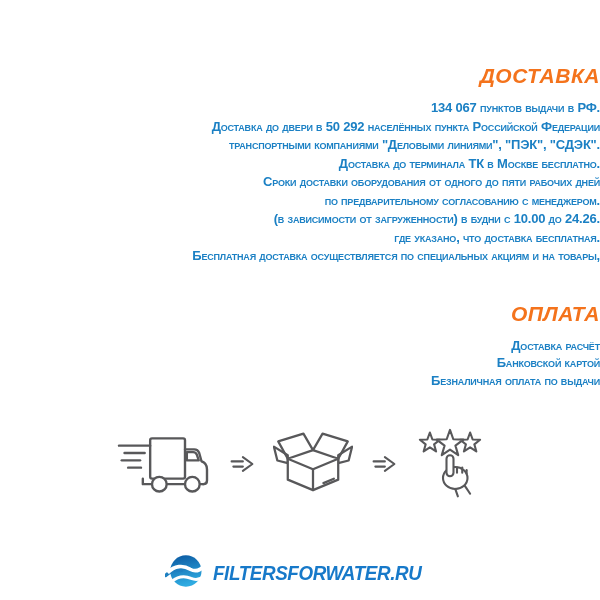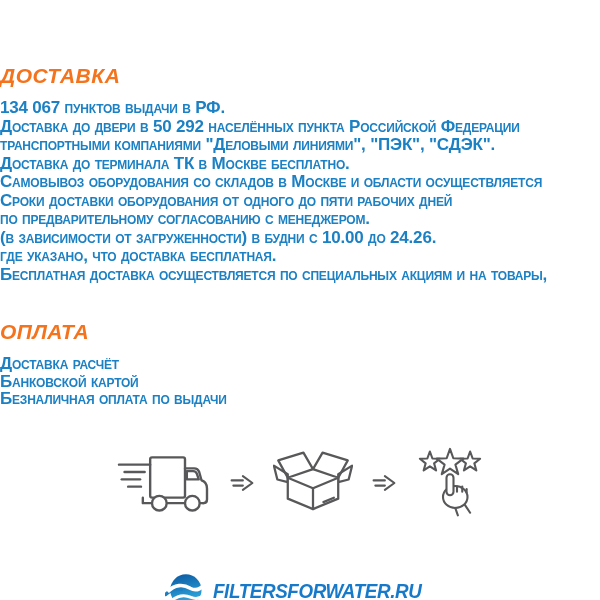--- a/index.html
+++ b/index.html
@@ -3,37 +3,37 @@
 <meta charset="utf-8">
 <style>
   html,body{margin:0;padding:0;background:#fff;}
   .page{
     position:relative;
     width:600px;height:600px;
     margin:0 auto;
     background:#fff;
     overflow:hidden;
     font-family:"Liberation Sans","DejaVu Sans",sans-serif;
-    text-align:left;
+    text-align:right;
   }
   .section-title{
     margin:0;
     font-size:21px;
     font-weight:bold;
     font-style:italic;
     letter-spacing:.5px;
     color:#f4731c;
   }
   .title-delivery{padding-top:64px;}
   .title-payment{margin-top:36px;}
   .text-block{margin-top:11px;}
   .text-line{
     font-variant:small-caps;
     font-weight:700;
-    font-size:17px;
+    font-size:13px;
     line-height:18.5px;
     letter-spacing:-.2px;
     color:#1b80c4;
     white-space:nowrap;
   }
   .pay-line{line-height:17.5px;}
   .icons-row{
     margin-top:32px;
     display:flex;
     align-items:center;
@@ -64,21 +64,20 @@
 
 <div class="page">
 
   <h2 class="section-title title-delivery">ДОСТАВКА</h2>
 
   <div class="text-block">
     <div class="text-line">134 067 пунктов выдачи в РФ.</div>
     <div class="text-line">Доставка до двери в 50 292 населённых пункта Российской Федерации</div>
     <div class="text-line">транспортными компаниями "Деловыми линиями", "ПЭК", "СДЭК".</div>
     <div class="text-line">Доставка до терминала ТК в Москве бесплатно.</div>
-    <div class="text-line">Самовывоз оборудования со складов в Москве и области осуществляется</div>
     <div class="text-line">Сроки доставки оборудования от одного до пяти рабочих дней</div>
     <div class="text-line">по предварительному согласованию с менеджером.</div>
     <div class="text-line">(в зависимости от загруженности) в будни с 10.00 до 24.26.</div>
     <div class="text-line">где указано, что доставка бесплатная.</div>
     <div class="text-line">Бесплатная доставка осуществляется по специальных акциям и на товары,</div>
   </div>
 
   <h2 class="section-title title-payment">ОПЛАТА</h2>
 
   <div class="text-block">

